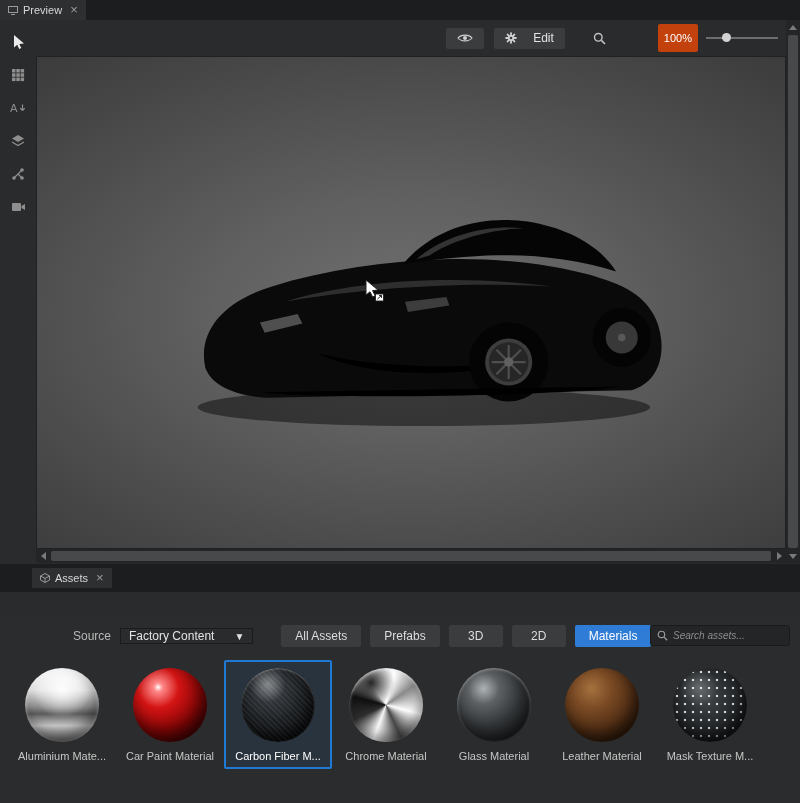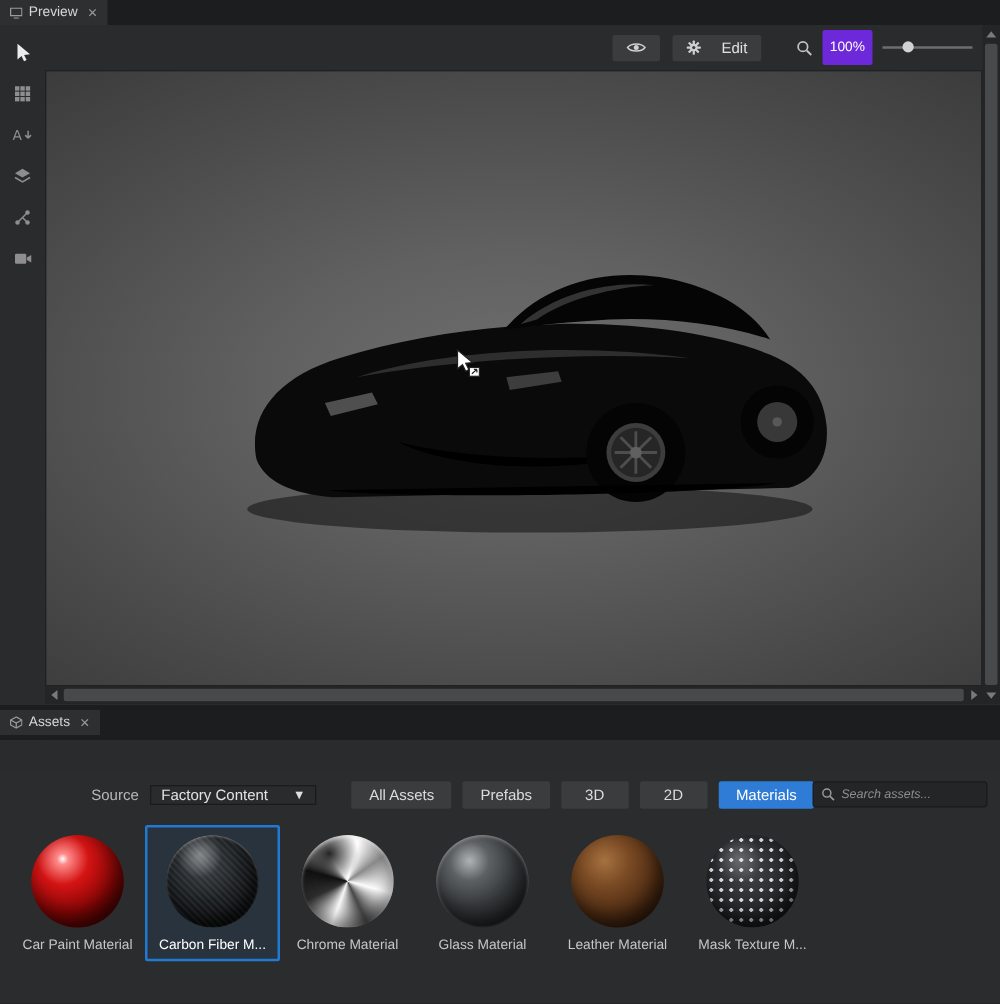--- a/index.html
+++ b/index.html
@@ -3,35 +3,35 @@
 <meta charset="utf-8">
 <style>
   * { box-sizing: border-box; margin: 0; padding: 0; }
   html,body { background:#1a1b1c; }
   body { font-family:"Liberation Sans", sans-serif; }
   .app { position:relative; width:800px; height:803px; background:#2a2b2c; overflow:hidden; }
 
   
   .tabbar { position:absolute; left:0; right:0; background:#1c1d1e; display:flex; align-items:center; }
   .top-tabbar { top:0; height:20px; }
-  .assets-tabbar { top:564px; height:28px; }
+  .assets-tabbar { top:564px; height:28px;padding-left:32px; }
   .tab { height:20px; display:flex; align-items:center; gap:5px; padding:0 8px; background:#2e2f31; color:#d8d8d8; font-size:11px; cursor:default; }
   .tab-close { color:#9a9a9a; font-size:13px; line-height:10px; margin-left:3px; }
   .tab-icon { display:flex; align-items:center; }
 
   
   .left-toolbar { position:absolute; top:20px; left:0; width:36px; height:574px; background:#2a2b2c; display:flex; flex-direction:column; align-items:center; padding-top:10px; gap:9px; }
   .tool-btn { width:26px; height:24px; display:flex; align-items:center; justify-content:center; border-radius:2px; }
   .tool-btn.active svg path { fill:#ececec; }
 
   
   .viewport-toolbar { position:absolute; top:27px; right:22px; height:22px; display:flex; align-items:center; gap:10px; }
   .vt-btn { height:21px; display:flex; align-items:center; gap:16px; padding:0 11px; background:#3a3c3e; border:none; border-radius:2px; color:#e2e2e2; font-size:12px; cursor:default; }
   .zoom-group { display:flex; align-items:center; gap:8px; margin-left:18px; }
-  .zoom-value { background:#6d28d9; color:#ffffff; font-size:11px; padding:8px 6px; border-radius:2px; }
+  .zoom-value { background:#c2410c; color:#ffffff; font-size:11px; padding:8px 6px; border-radius:2px;margin-left:44px; }
   .zoom-slider { position:relative; width:72px; height:14px; }
   .zoom-track { position:absolute; top:6px; left:0; right:0; height:2px; background:#6d6d6d; }
   .zoom-thumb { position:absolute; top:2px; left:16px; width:9px; height:9px; border-radius:50%; background:#d2d2d2; }
 
   
   .viewport { position:absolute; left:36px; top:56px; width:750px; height:493px; border:1px solid #202122;
     background: radial-gradient(ellipse 85% 75% at 50% 52%, #6f6f6f 0%, #616161 30%, #4b4b4b 65%, #3c3c3c 90%, #363636 100%); }
   .car { position:absolute; left:140px; top:100px; width:490px; height:280px; }
   .cursor { position:absolute; left:326px; top:222px; width:22px; height:24px; }
 
@@ -303,20 +303,24 @@
         <svg width="11" height="11" viewBox="0 0 13 13">
             <circle cx="5.3" cy="5.3" r="3.8" fill="none" stroke="#9a9a9a" stroke-width="1.4"></circle>
             <line x1="8.4" y1="8.4" x2="12" y2="12" stroke="#9a9a9a" stroke-width="1.6"></line>
           </svg>
         <input type="text" placeholder="Search assets..." style="">
       </div>
     </div>
 
     <div class="asset-grid">
       <div class="asset-item">
+        <div class="sphere sphere-aluminium"></div>
+        <div class="asset-label">Aluminium Mate...</div>
+      </div>
+      <div class="asset-item">
         <div class="sphere sphere-car-paint"></div>
         <div class="asset-label">Car Paint Material</div>
       </div>
       <div class="asset-item selected">
         <div class="sphere sphere-carbon-fiber"></div>
         <div class="asset-label">Carbon Fiber M...</div>
       </div>
       <div class="asset-item">
         <div class="sphere sphere-chrome"></div>
         <div class="asset-label">Chrome Material</div>

